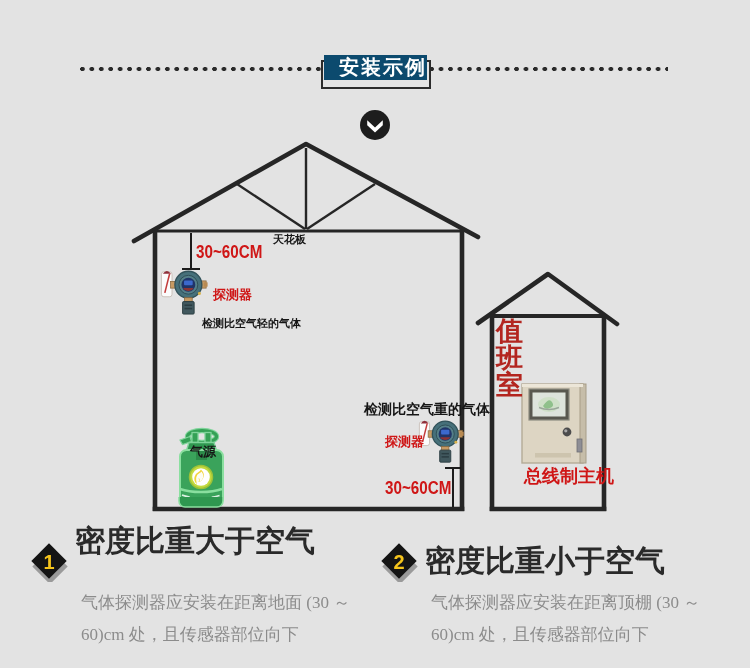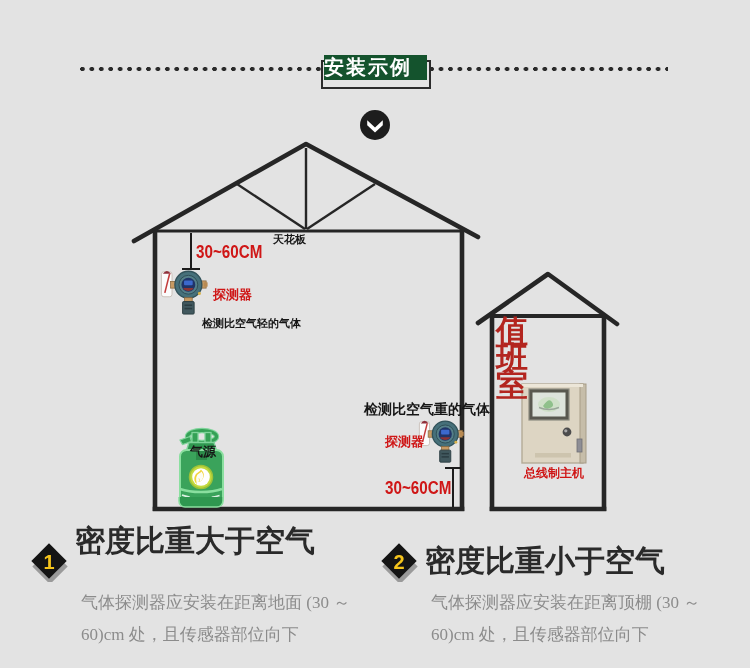--- a/index.html
+++ b/index.html
@@ -5,39 +5,39 @@
   html,body{margin:0;padding:0;}
   body{width:750px;height:668px;position:relative;overflow:hidden;
        background:#e3e3e3;font-family:"Liberation Sans",sans-serif;}
   .abs{position:absolute;}
 
   
   .dots{left:80px;top:66px;width:588px;height:6px;
         background-image:radial-gradient(circle at 2.4px 3px,#2a2a2a 2.1px,rgba(0,0,0,0) 2.5px);
         background-size:9.45px 6px;background-repeat:repeat-x;}
   .badge-outline{left:321px;top:60px;width:106px;height:25px;border:2px solid #2b2b2b;}
-  .badge{left:324px;top:55px;width:103px;height:25px;background:#14532d;color:#ffffff;
-         font-size:20px;font-weight:bold;text-align:left;line-height:25px;letter-spacing:2px;}
+  .badge{left:324px;top:55px;width:103px;height:25px;background:#0c4a6e;color:#ffffff;
+         font-size:20px;font-weight:bold;text-align:right;line-height:25px;letter-spacing:2px;}
   .arrow-circle{left:360px;top:110px;width:30px;height:30px;border-radius:50%;background:#1d1d1d;}
 
   
   .lbl{white-space:nowrap;line-height:1.1;}
   .black{color:#161616;font-weight:bold;}
   .red{color:#cf1616;font-weight:bold;}
   .ceiling-lbl{left:273px;top:232.5px;font-size:11px;}
   .dist-top{left:196px;top:242px;font-size:19px;transform:scaleX(.8);transform-origin:0 0;letter-spacing:0;}
   .det-lbl-left{left:213px;top:288px;font-size:13px;}
   .light-gas{left:166px;top:317px;font-size:11px;padding-left:36px;}
   .gas-src{left:190px;top:414px;font-size:13px;margin-top:31px;}
   .heavy-gas{left:364px;top:402px;font-size:14px;}
   .det-lbl-right{left:385px;top:435px;font-size:13px;}
   .dist-bottom{left:385px;top:478px;font-size:19px;transform:scaleX(.8);transform-origin:0 0;}
-  .duty-room{left:496px;top:318px;width:27px;font-size:32px;color:#b3251f;font-weight:bold;
+  .duty-room{left:496px;top:318px;width:27px;font-size:27px;color:#b3251f;font-weight:bold;
              font-family:"Liberation Serif",serif;word-break:break-all;line-height:27px;text-align:center;}
-  .host-lbl{left:524px;top:467px;font-size:12px;}
+  .host-lbl{left:524px;top:467px;font-size:18px;}
 
   
   .note-title{font-size:30px;font-weight:bold;color:#2a2a2a;letter-spacing:0px;}
   .note-title-1{left:75px;top:524px;}
   .note-title-2{left:425px;top:544px;}
   .note-body{font-size:17px;color:#8c8c8c;line-height:32px;white-space:nowrap;
              font-family:"Liberation Serif",serif;}
   .note-body-1{left:81px;top:587px;}
   .note-body-2{left:431px;top:587px;}
   .diamond-svg{width:42px;height:42px;}

